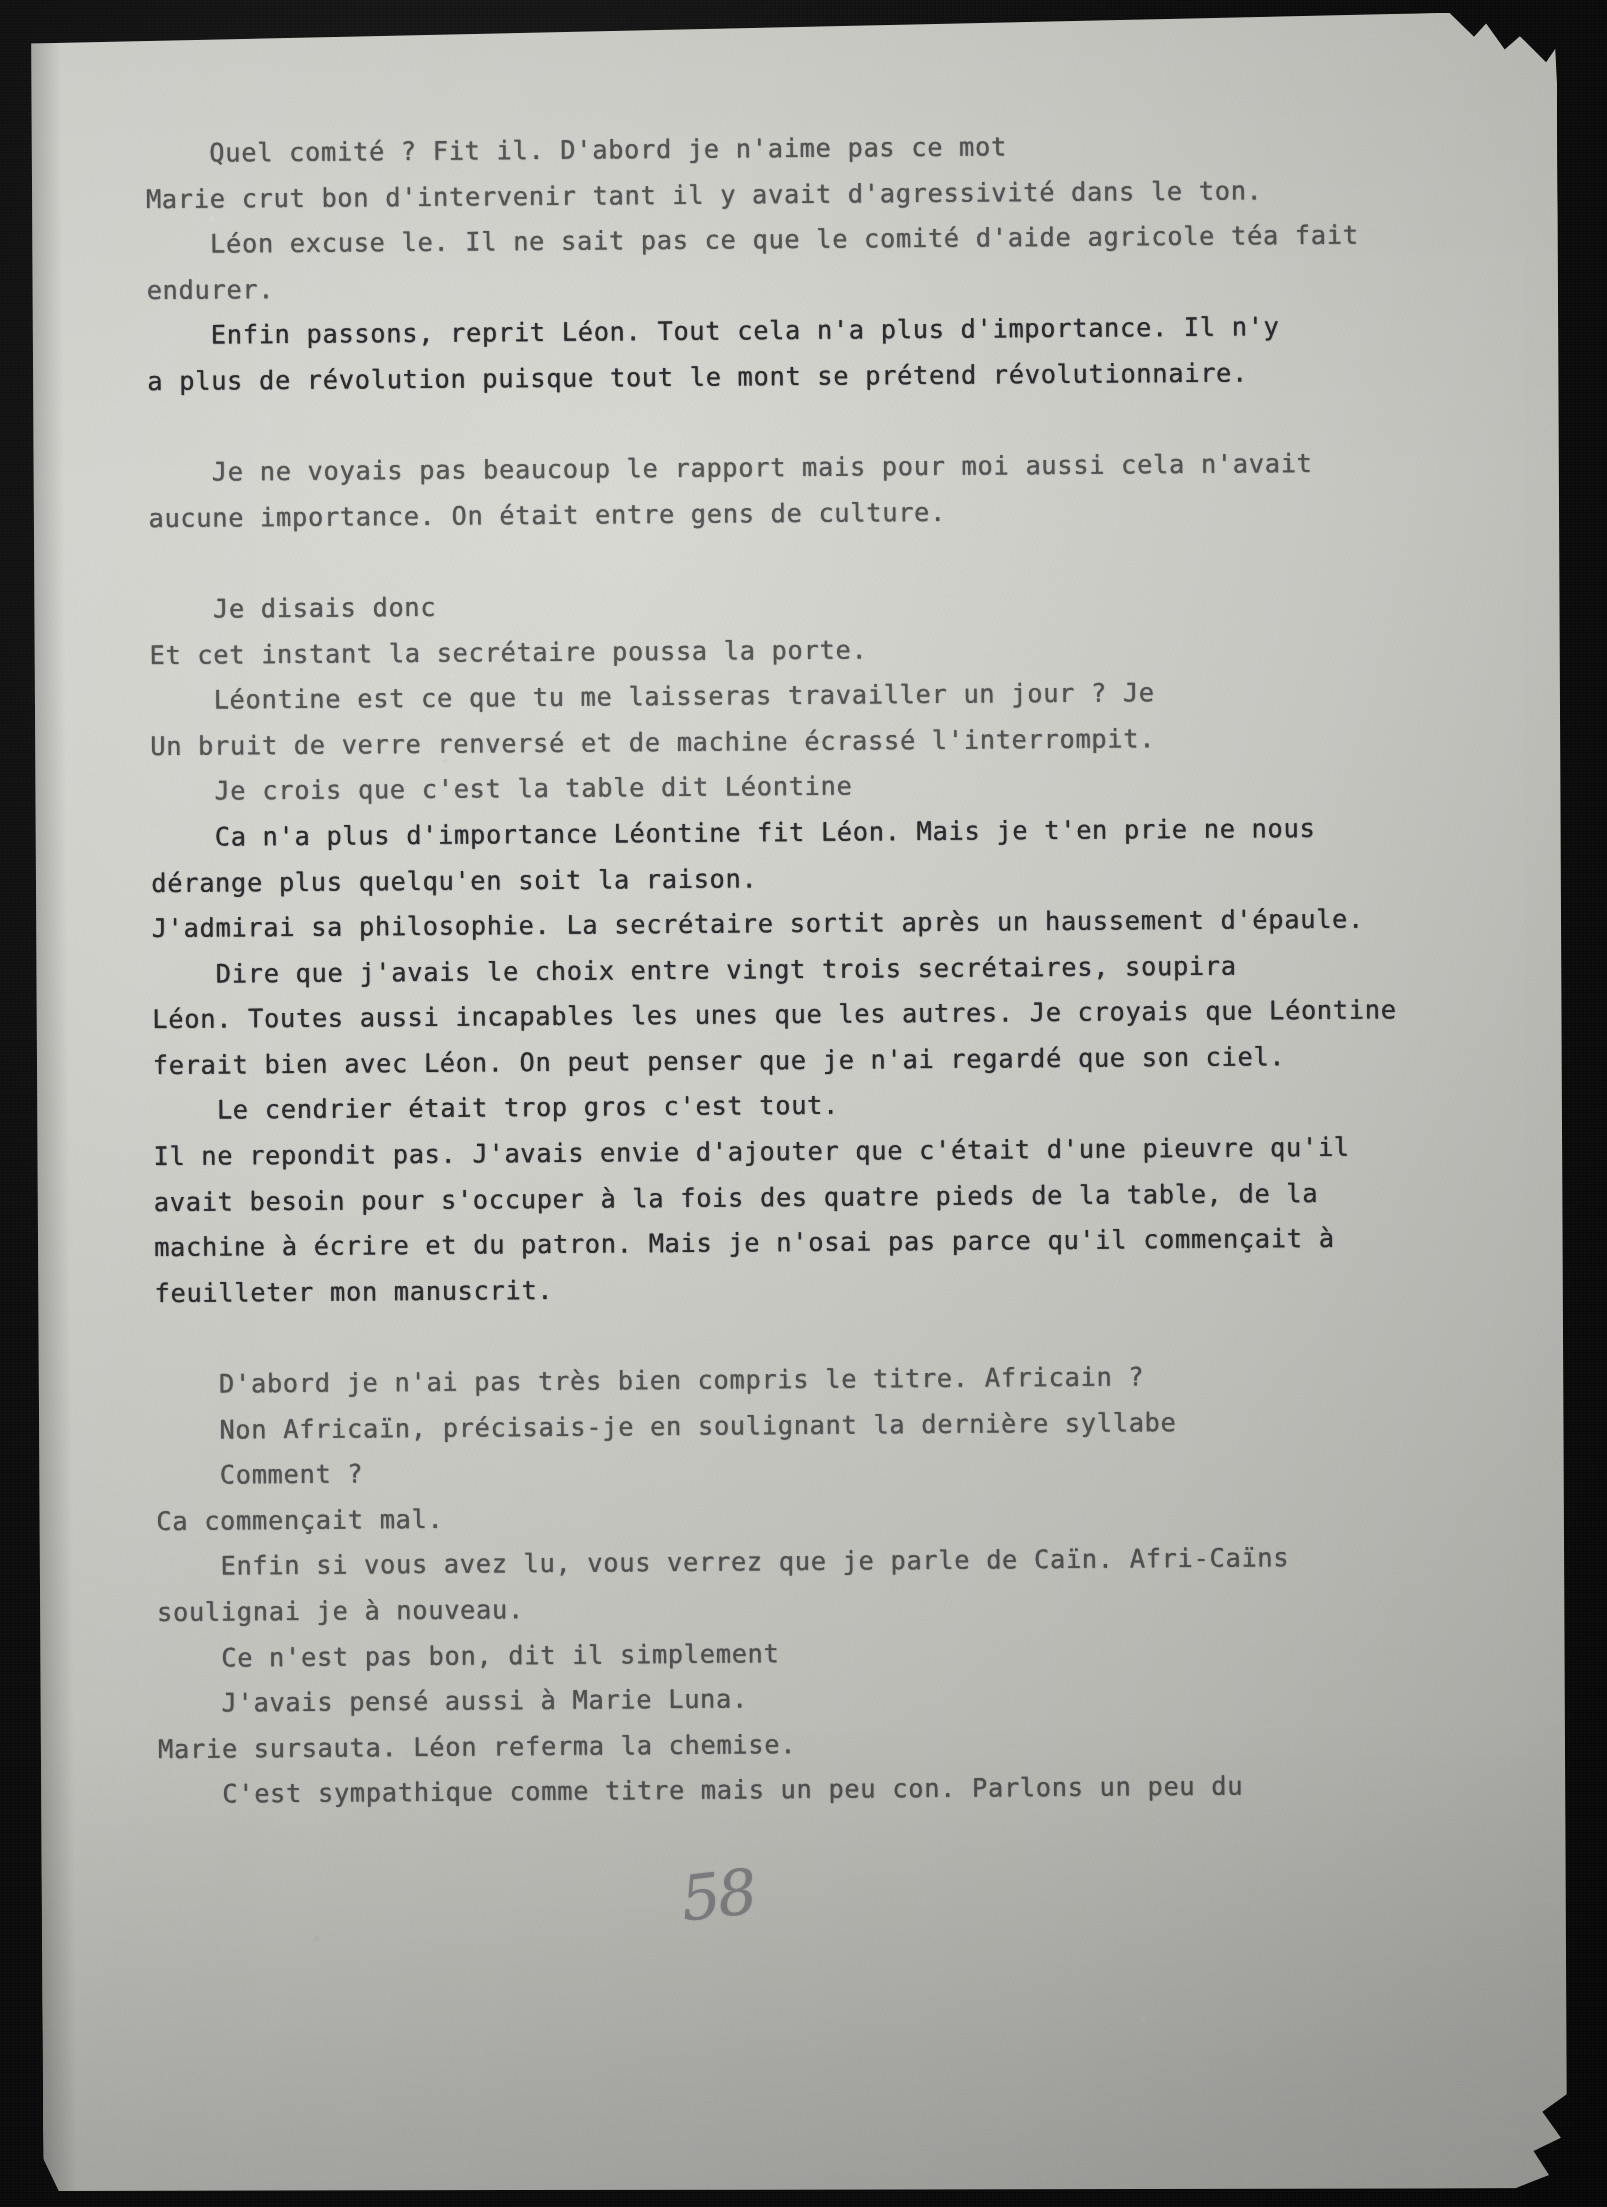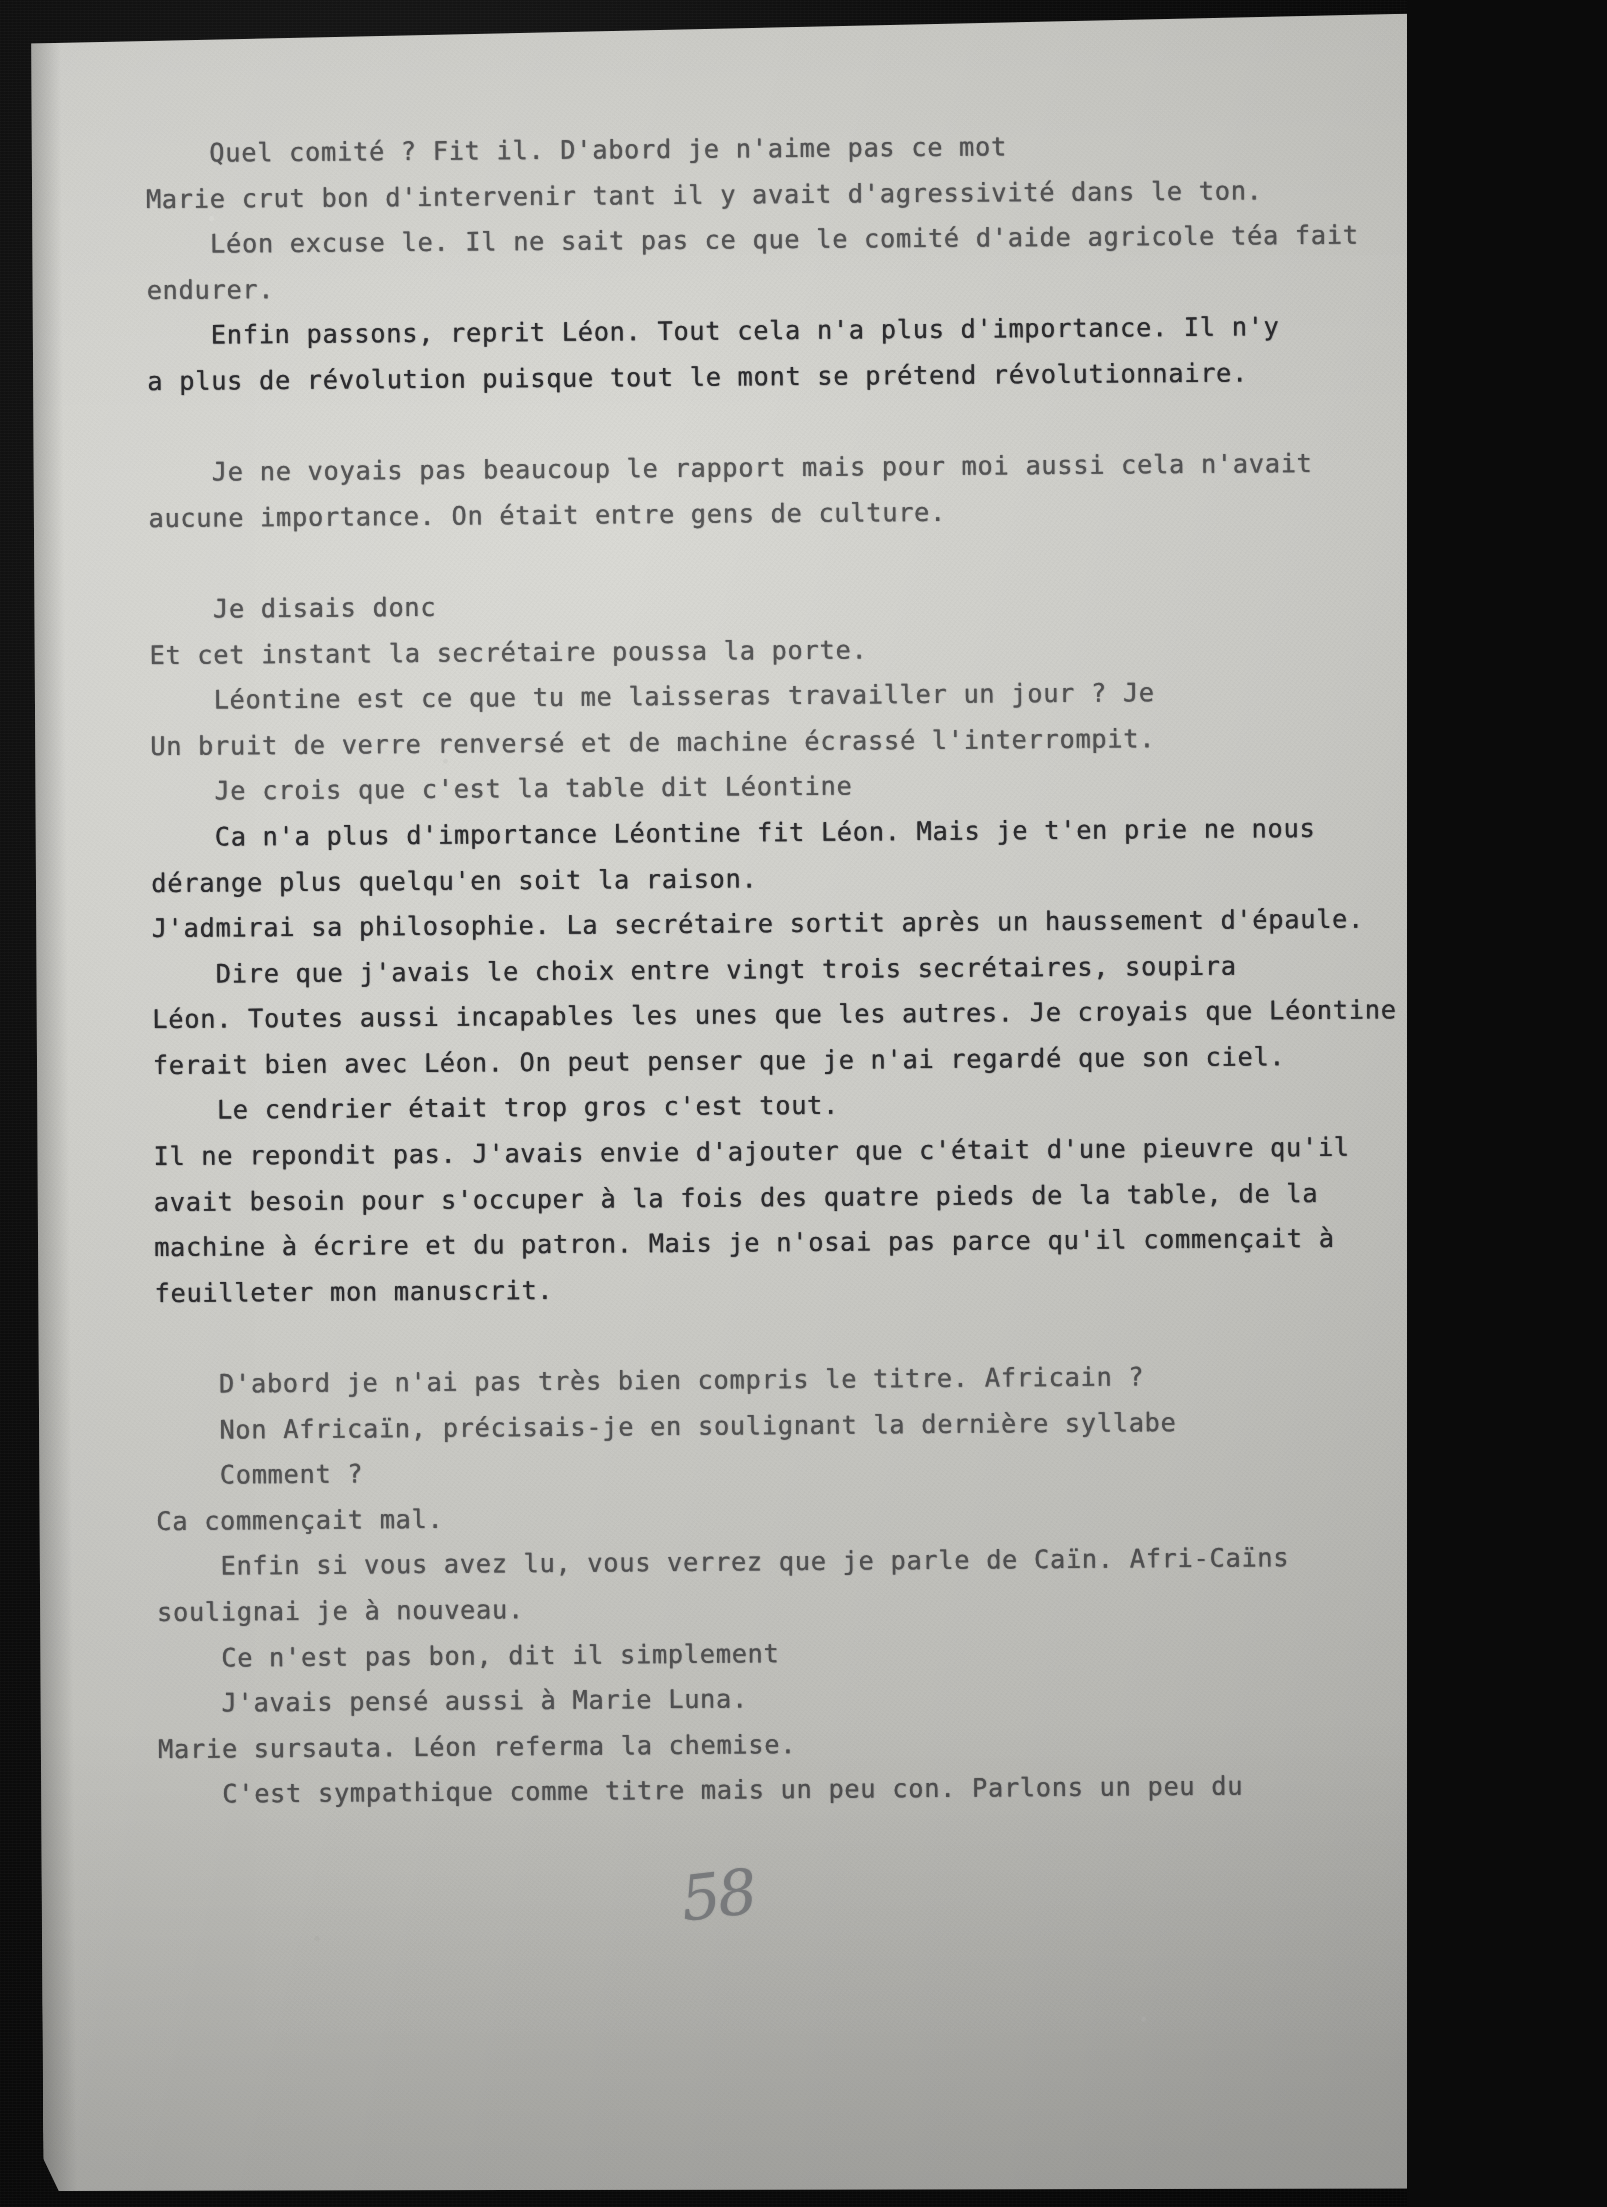--- a/index.html
+++ b/index.html
@@ -2,21 +2,21 @@
 <html><head>
 <meta charset="utf-8">
 <style>
   html, body {
     margin: 0;
     padding: 0;
     background: #0b0b0b;
   }
   #stage {
     position: relative;
-    width: 1407px;
+    width: 1607px;
     height: 2207px;
     overflow: hidden;
     background:
       radial-gradient(ellipse at 30% 20%, #1a1a1a 0%, #0d0d0d 45%, #070707 100%);
   }
   
   #stage::before {
     content: "";
     position: absolute;
     inset: 0;

